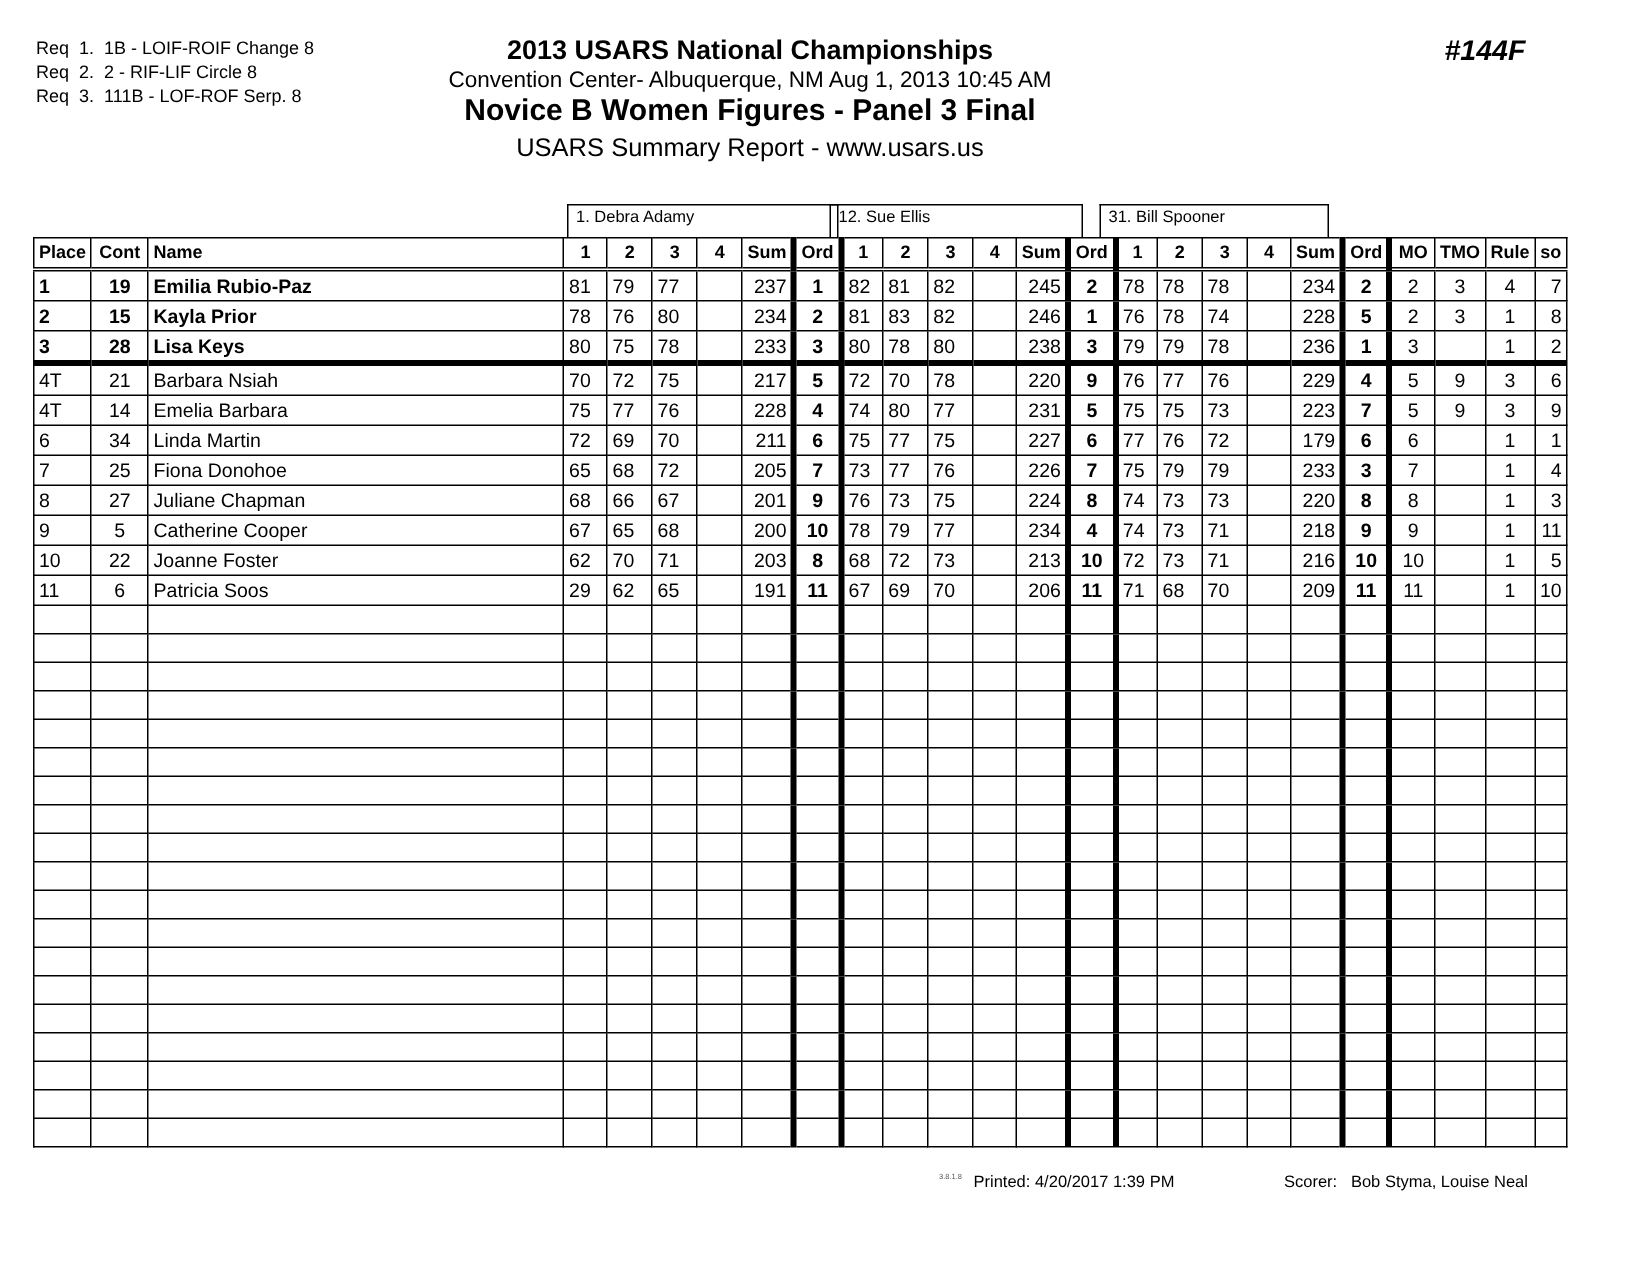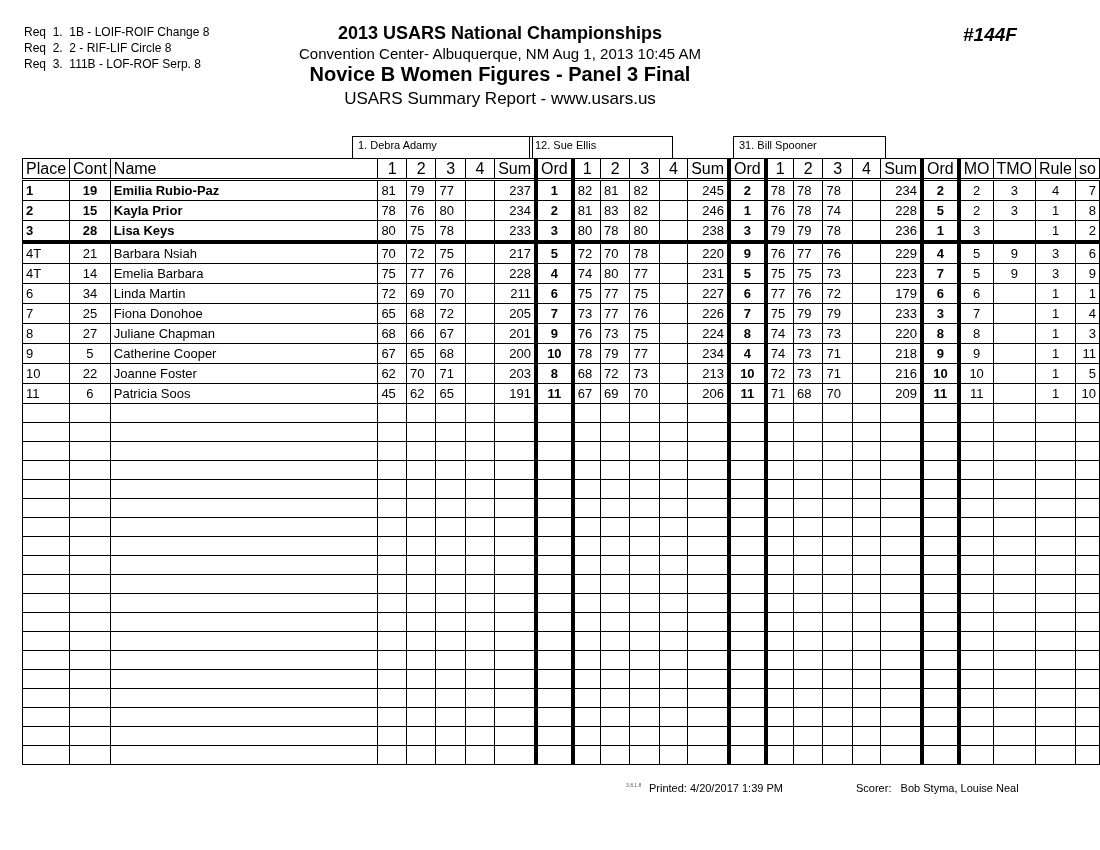--- a/index.html
+++ b/index.html
@@ -12,21 +12,21 @@
   #t2 { top:45px; font-size:15px; left:-50px; }
   #t3 { top:63px; font-size:20px; font-weight:bold; left:-50px; }
   #t4 { top:89px; font-size:17px; left:-50px; }
   #eventnum { left:963px; top:24px; font-size:19px; font-weight:bold;font-style:italic; }
 
   .judge-box { position:absolute; top:136px; height:22px; border:1px solid #000; border-bottom:none;
                font-size:11px; box-sizing:border-box; padding:2px 0 0 5px; }
 
   table.grid { position:absolute; left:22px; top:158px; border-collapse:collapse; table-layout:fixed; font-size:13px; }
   table.grid td { border:1px solid #000; height:19px; padding:0 3px; overflow:hidden; white-space:nowrap; line-height:19px; box-sizing:border-box; }
-  table.grid tr.hdr td { font-size:16px; border-bottom:3px double #000; }
+  table.grid tr.hdr td { font-size:12px; border-bottom:3px double #000;font-weight:bold; }
   table.grid tr.top3 td { font-weight:bold; }
   table.grid tr.top3 td.sc { font-weight:normal; }
   table.grid tr.top3.last td { border-bottom:4px solid #000; }
   .c { text-align:center; }
   .r { text-align:right;margin-left:35px; }
   .l { text-align:left; }
   .ord { font-weight:bold; text-align:center; border-left:4px solid #000 !important; border-right:4px solid #000 !important; }
   .hdr .ordh { font-weight:normal; }
   tr.top3 .pl, tr.top3 .ct, tr.top3 .nm { font-weight:bold; font-size:13px; }
   .footer { top:782px; font-size:11px; }
@@ -38,22 +38,22 @@
 <div class="abs req" style="top:24px">Req  1.  1B - LOIF-ROIF Change 8</div>
 <div class="abs req" style="top:40px">Req  2.  2 - RIF-LIF Circle 8</div>
 <div class="abs req" style="top:56px">Req  3.  111B - LOF-ROF Serp. 8</div>
 
 <div class="abs title" id="t1">2013 USARS National Championships</div>
 <div class="abs title" id="t2">Convention Center- Albuquerque, NM  Aug 1, 2013  10:45 AM</div>
 <div class="abs title" id="t3">Novice B Women Figures - Panel 3 Final</div>
 <div class="abs title" id="t4">USARS Summary Report - www.usars.us</div>
 <div class="abs" id="eventnum">#144F</div>
 
-<div class="judge-box" style="left:352px;width:181px">1.  Debra Adamy</div>
-<div class="judge-box" style="left:529px;width:144px">12.  Sue Ellis</div>
+<div class="judge-box" style="left:378px;width:181px">1.  Debra Adamy</div>
+<div class="judge-box" style="left:553px;width:169px">12.  Sue Ellis</div>
 <div class="judge-box" style="left:733px;width:153px">31.  Bill Spooner</div>
 
 <table class="grid" id="grid">
   <colgroup>
     <col style="width:36px">
       <col style="width:38px">
       <col style="width:277px">
     <col style="width:29px">
       <col style="width:30px">
       <col style="width:30px">
@@ -372,21 +372,21 @@
         <td class="ord">10</td>
         <td class="c sc">10</td>
         <td class="c sc"></td>
         <td class="c sc">1</td>
         <td class="r sc">5</td>
       </tr>
       <tr>
         <td class="l pl">11</td>
         <td class="c ct">6</td>
         <td class="l nm">Patricia Soos</td>
-        <td class="l sc">45</td>
+        <td class="l sc">29</td>
         <td class="l sc">62</td>
         <td class="l sc">65</td>
         <td class="l sc"></td>
         <td class="r sc">191</td>
         <td class="ord">11</td>
         <td class="l sc">67</td>
         <td class="l sc">69</td>
         <td class="l sc">70</td>
         <td class="l sc"></td>
         <td class="r sc">206</td>

